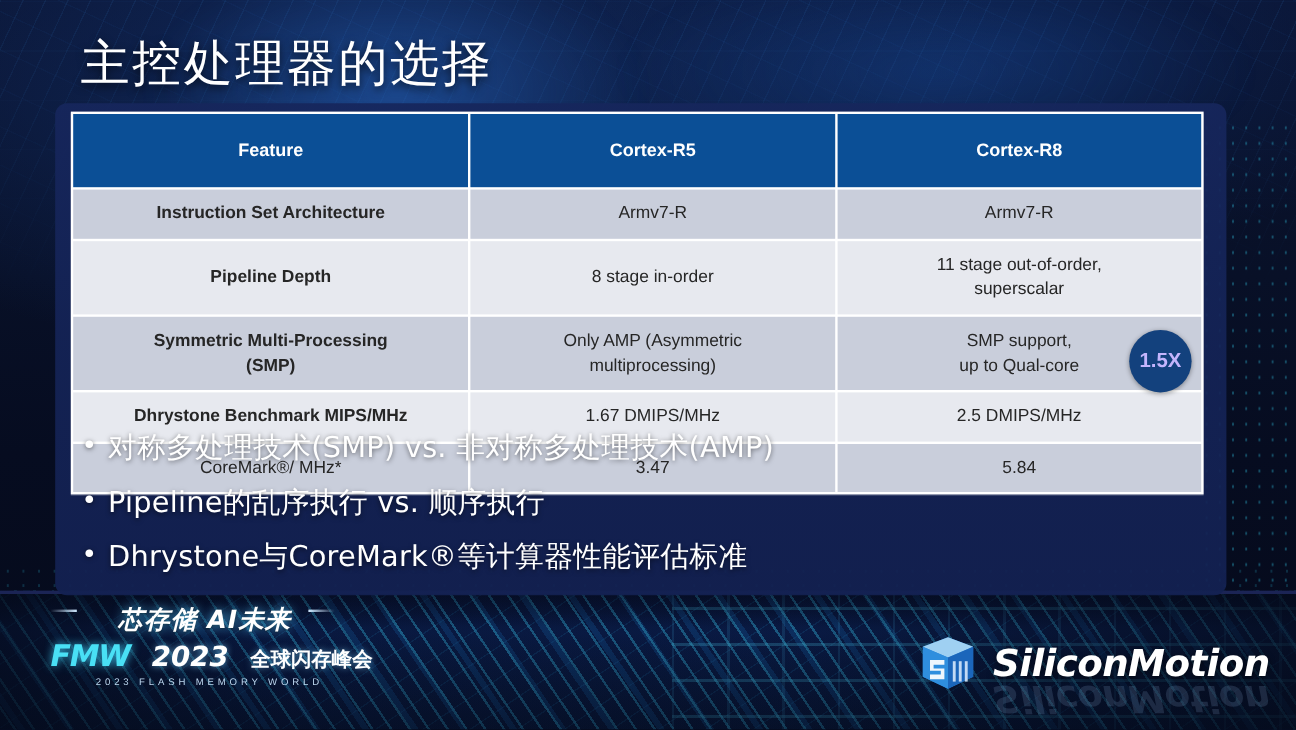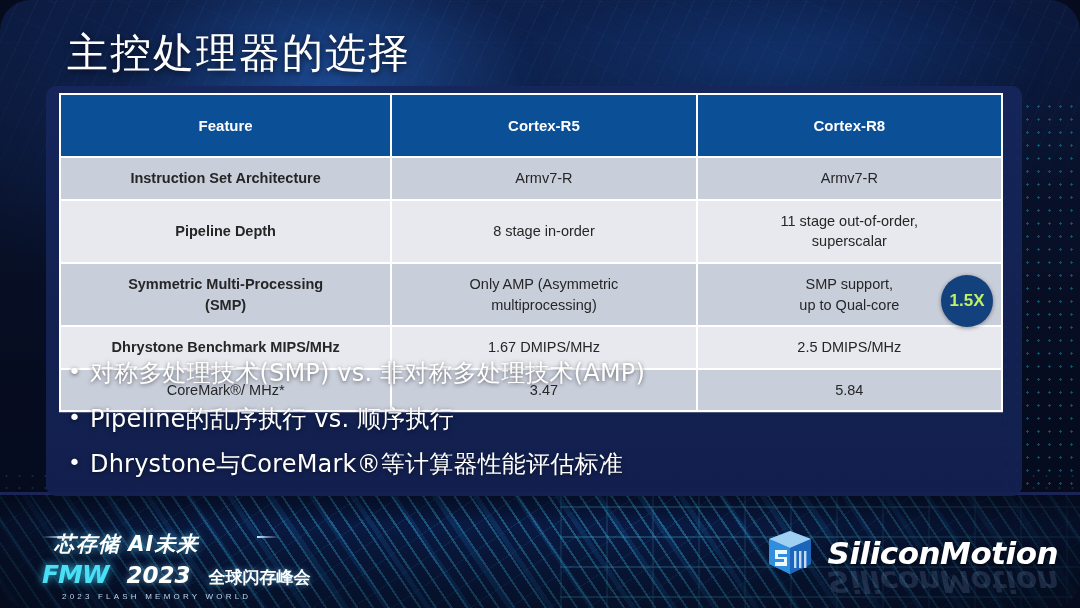--- a/index.html
+++ b/index.html
@@ -11,21 +11,20 @@
   }
 
   
   .slide {
     position:absolute; inset:0;
     background:
       radial-gradient(ellipse 70% 55% at 30% 12%, rgba(22,60,130,.55) 0%, rgba(10,24,62,0) 70%),
       radial-gradient(ellipse 50% 40% at 78% 6%, rgba(16,48,110,.45) 0%, rgba(8,18,48,0) 72%),
       linear-gradient(180deg,#0a1330 0%,#081027 38%,#060c20 62%,#050a1b 100%);
     overflow:hidden;
-    border-radius:31px;
   }
   
   .tex-top {
     position:absolute; left:0; top:0; width:1080px; height:330px;
     opacity:.30;
     background-image:
       repeating-linear-gradient(115deg, rgba(60,150,235,.30) 0px, rgba(60,150,235,.30) 1px, transparent 1px, transparent 17px),
       repeating-linear-gradient(25deg, rgba(40,120,210,.20) 0px, rgba(40,120,210,.20) 1px, transparent 1px, transparent 29px),
       repeating-linear-gradient(0deg, rgba(70,160,240,.10) 0px, rgba(70,160,240,.10) 1px, transparent 1px, transparent 41px);
     mask-image:linear-gradient(180deg, rgba(0,0,0,.95) 0%, rgba(0,0,0,.55) 35%, rgba(0,0,0,0) 75%);
@@ -131,21 +130,21 @@
   .h-1 td { height:38px; }
   .h-2 td { height:58px; }
   .h-3 td { height:58px; }
   .h-4 td { height:32px; }
   .h-5 td { height:30px; }
 
   .badge {
     position:absolute; left:941px; top:275px;
     width:52px; height:52px; border-radius:50%;
     background:#13417d;
-    color:#bef264; font-weight:bold; font-size:17px;
+    color:#c4b5fd; font-weight:bold; font-size:17px;
     display:flex; align-items:center; justify-content:center;
     box-shadow:0 1px 4px rgba(0,0,0,.4);
   }
 
   
   .bullets {
     position:absolute; left:68px; top:358px; width:900px;
   }
   .bullet {
     display:flex; align-items:flex-start;
@@ -158,22 +157,23 @@
   }
   .bullet .dot {
     width:22px; flex:0 0 22px;
     font-size:22px; line-height:1.28;
     color:#ffffff;
   }
   .bullet .txt { flex:1 1 auto; letter-spacing:.2px; }
 
   
   .fmw {
-    position:absolute; left:42px; bottom:0; width:245px; height:78px;
+    position:absolute; left:42px; bottom:28px; width:245px; height:78px;
     color:#fff;
+    text-align:center;
   }
   .fmw .l1 {
     font-family:"DejaVu Sans", sans-serif;
     font-weight:bold; font-style:italic;
     font-size:21px; letter-spacing:1px;
     color:#ffffff;
     text-shadow:0 0 9px rgba(80,200,255,.85), 0 1px 2px rgba(0,0,0,.8);
     white-space:nowrap;
     padding-left:12px;
   }

